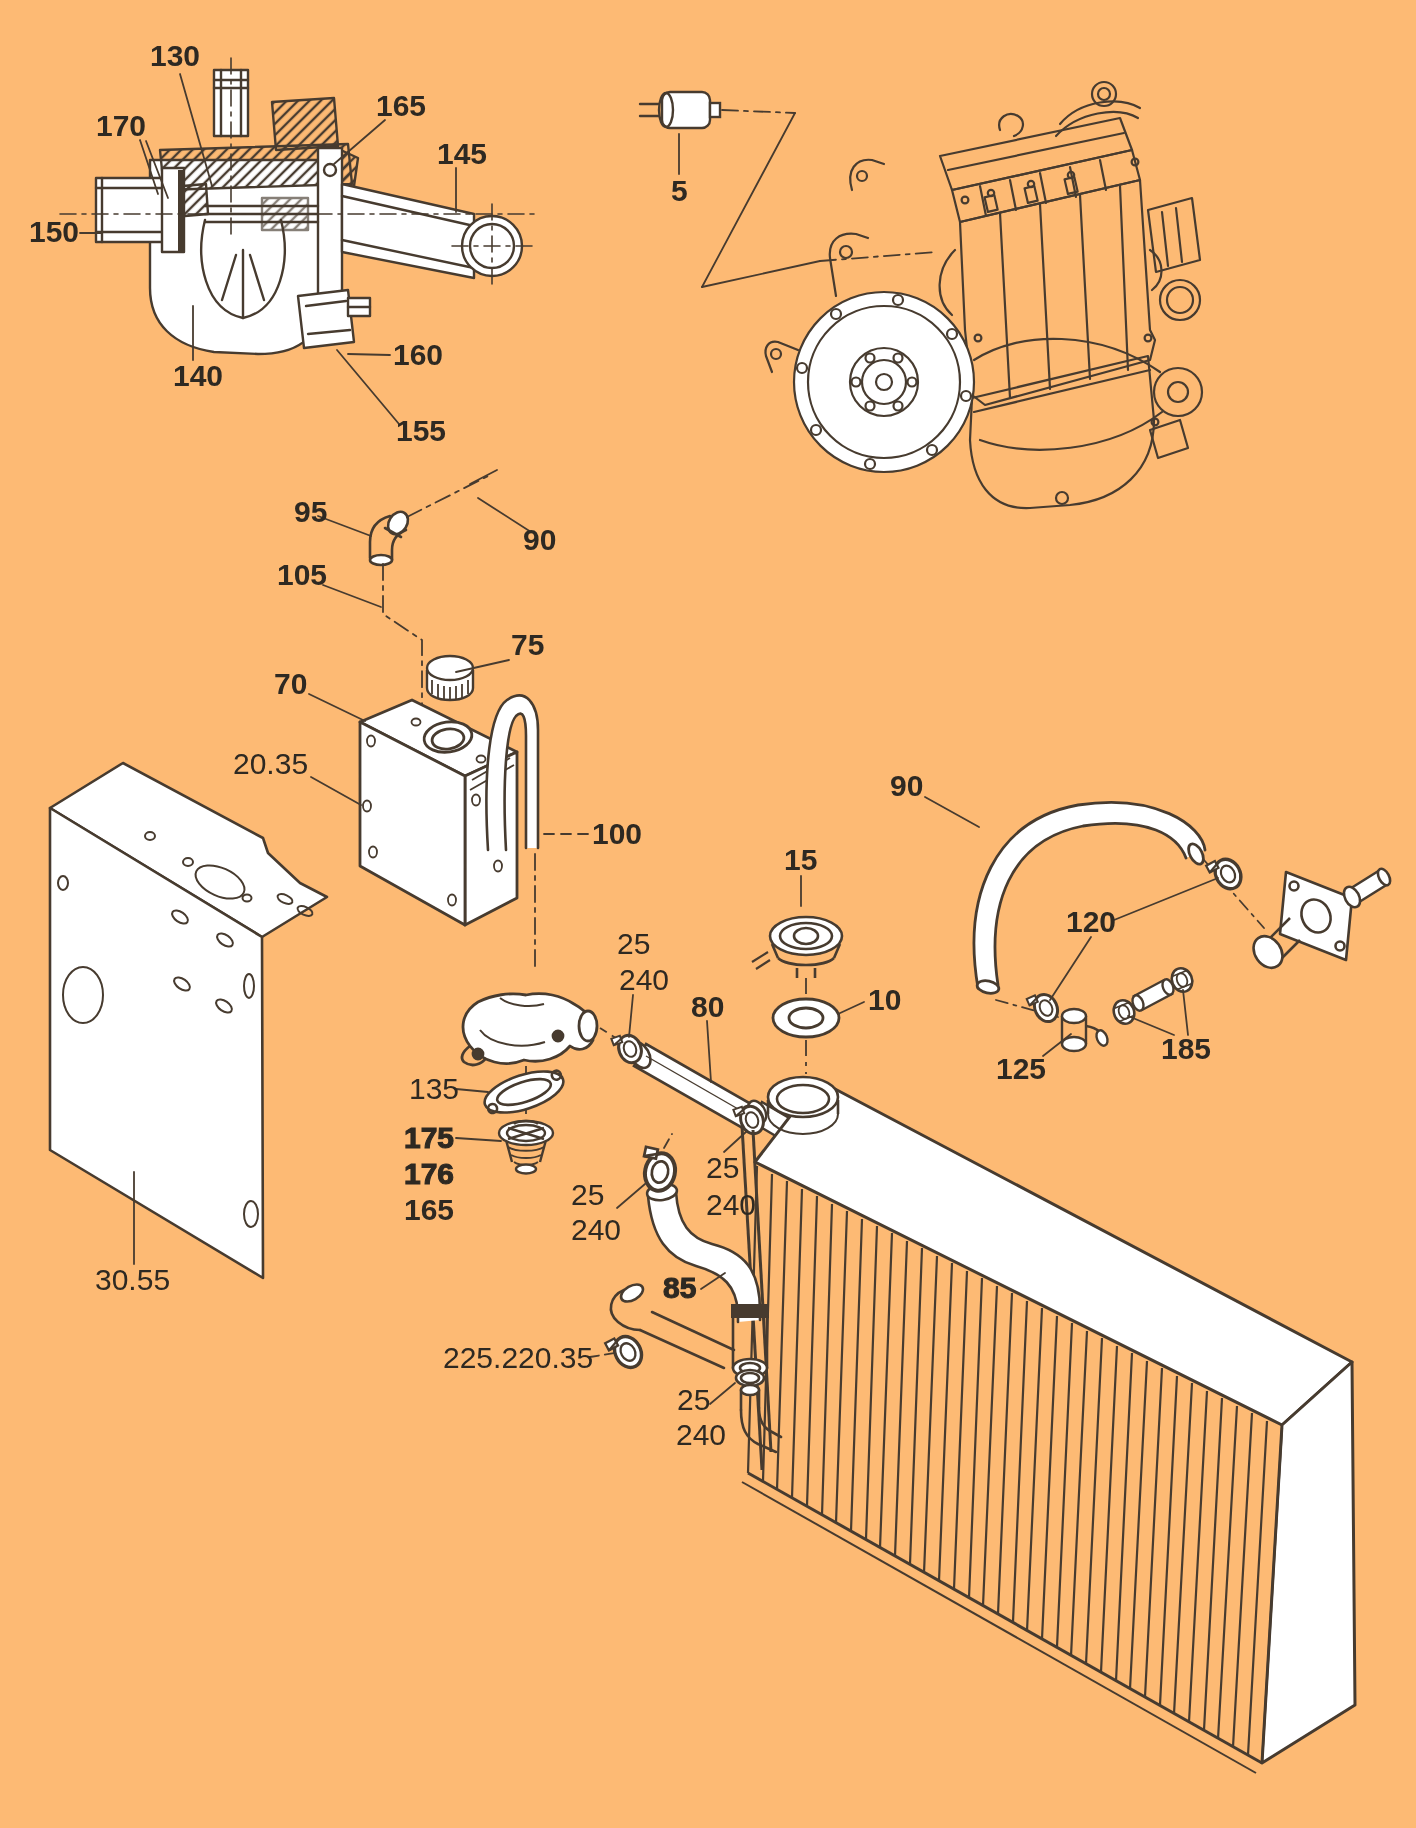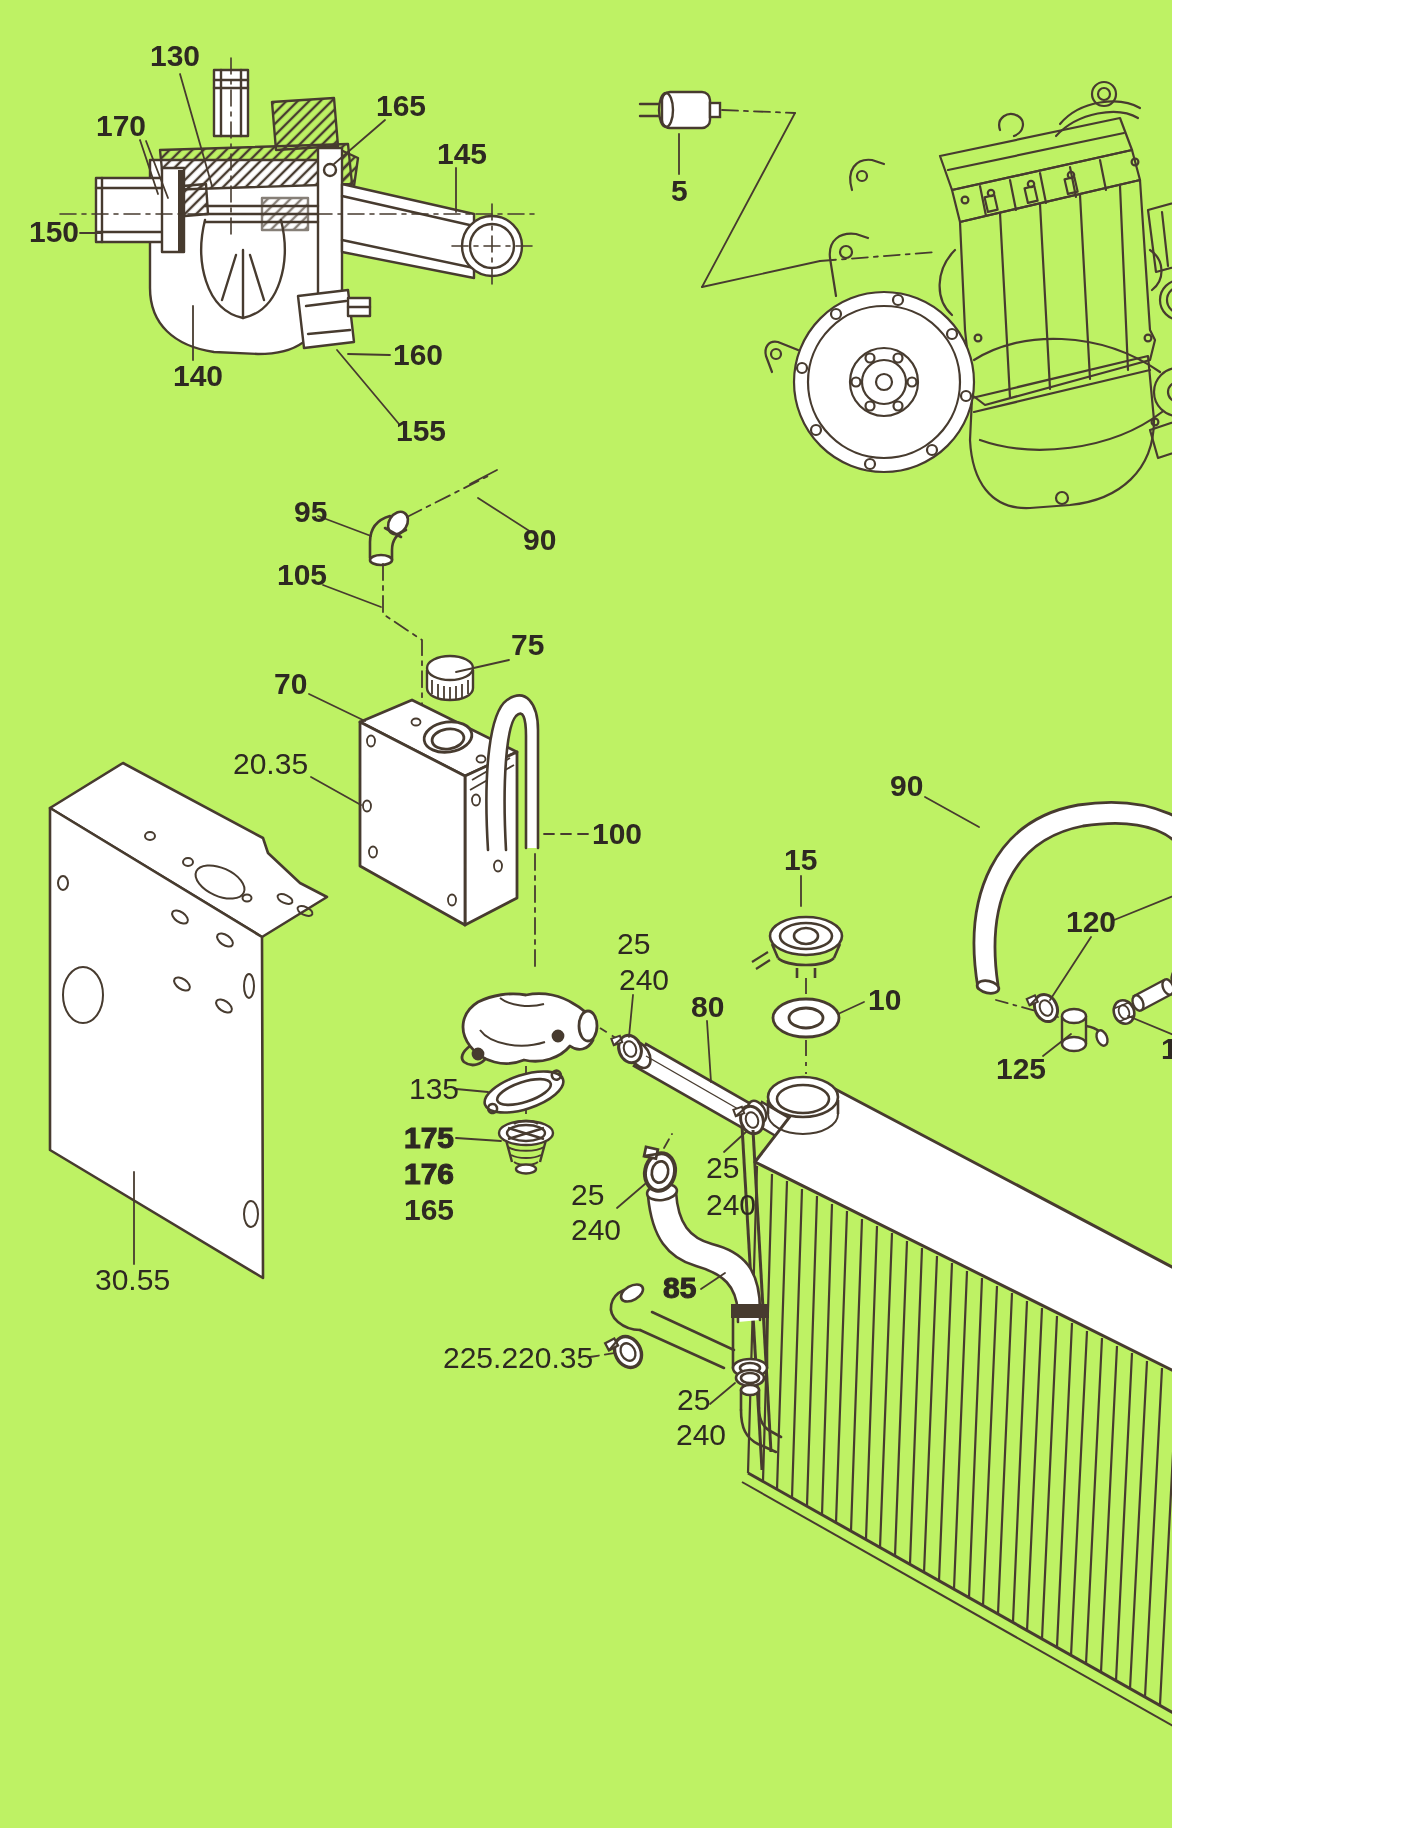--- a/index.html
+++ b/index.html
@@ -1,16 +1,16 @@
 <!DOCTYPE html>
 <html><head>
 <meta charset="utf-8">
 <style>
   html,body{margin:0;padding:0;background:#ffffff;}
-  .stage{position:relative;width:1172px;height:1828px;background:#bef264;overflow:hidden;
+  .stage{position:relative;width:1416px;height:1828px;background:#fdba74;overflow:hidden;
          font-family:"Liberation Sans", sans-serif;}
   svg{position:absolute;left:0;top:0;}
   text.lbl{font-family:"Liberation Sans",sans-serif;font-size:30px;font-weight:700;fill:#2e2922;}
   text.thin{font-weight:400;}
   text.xb{stroke:#2e2922;stroke-width:1.1;}
 </style>
 </head>
 <body>
 
 <div class="stage">

